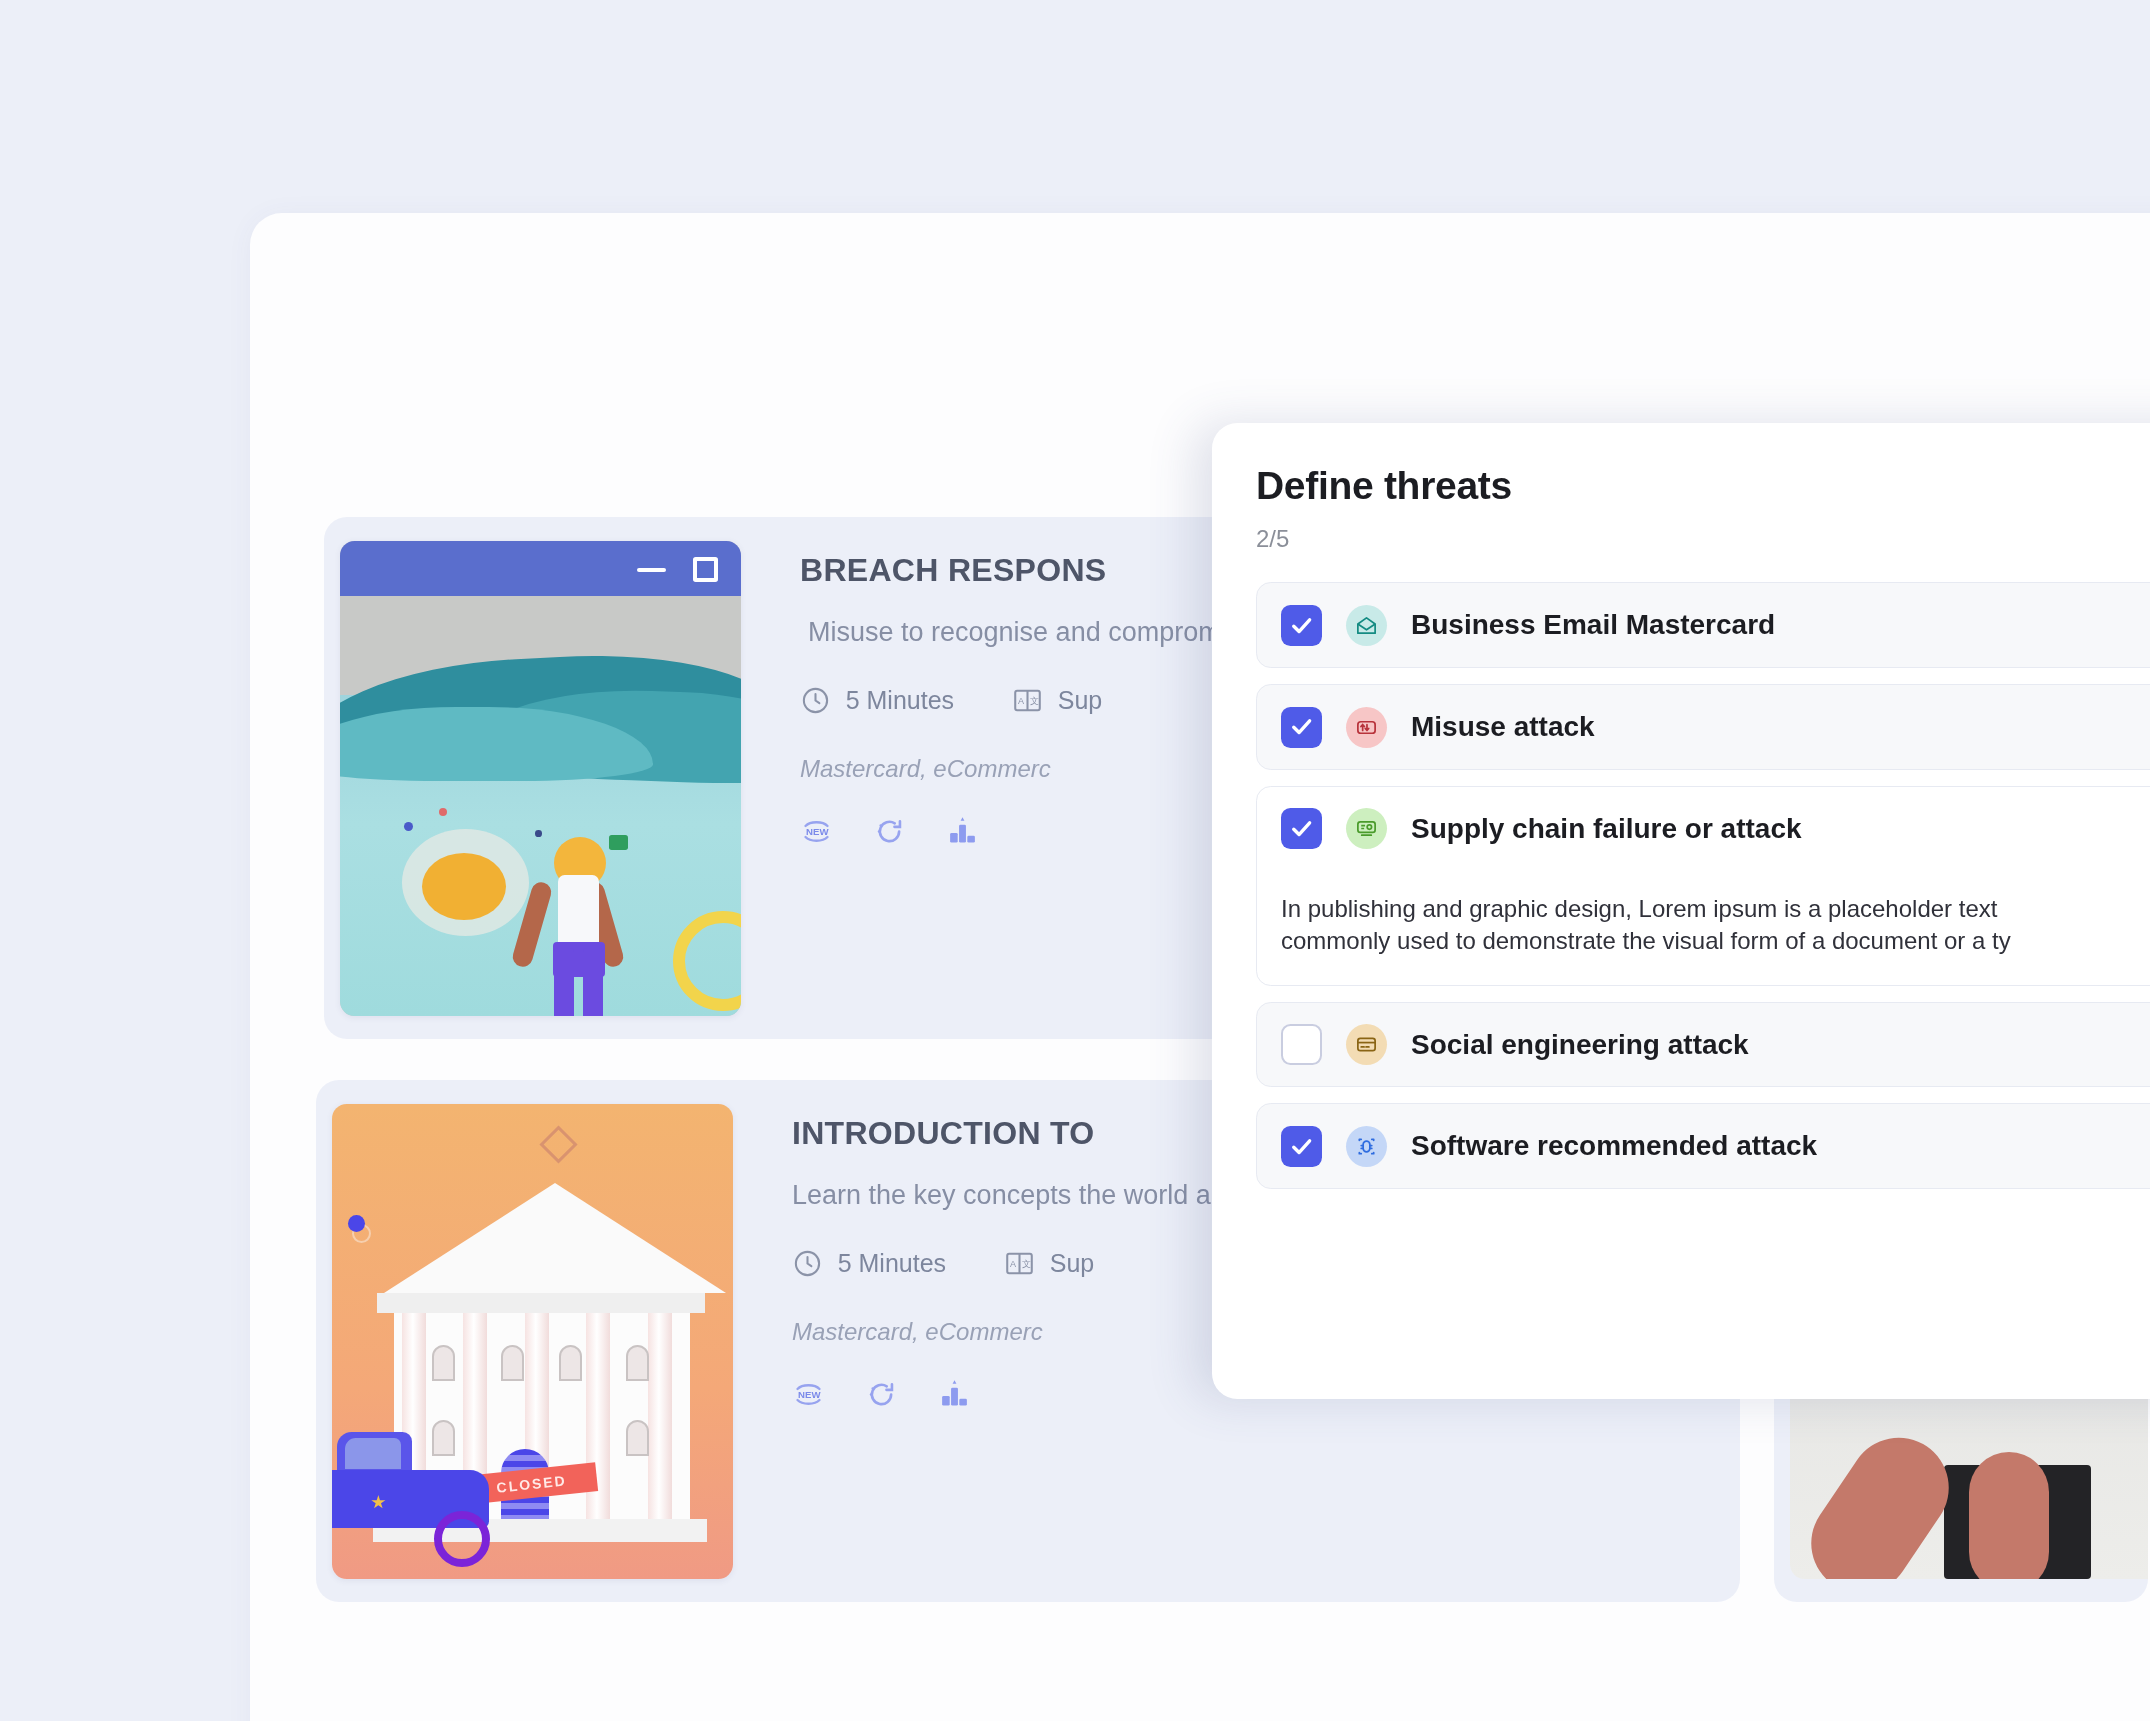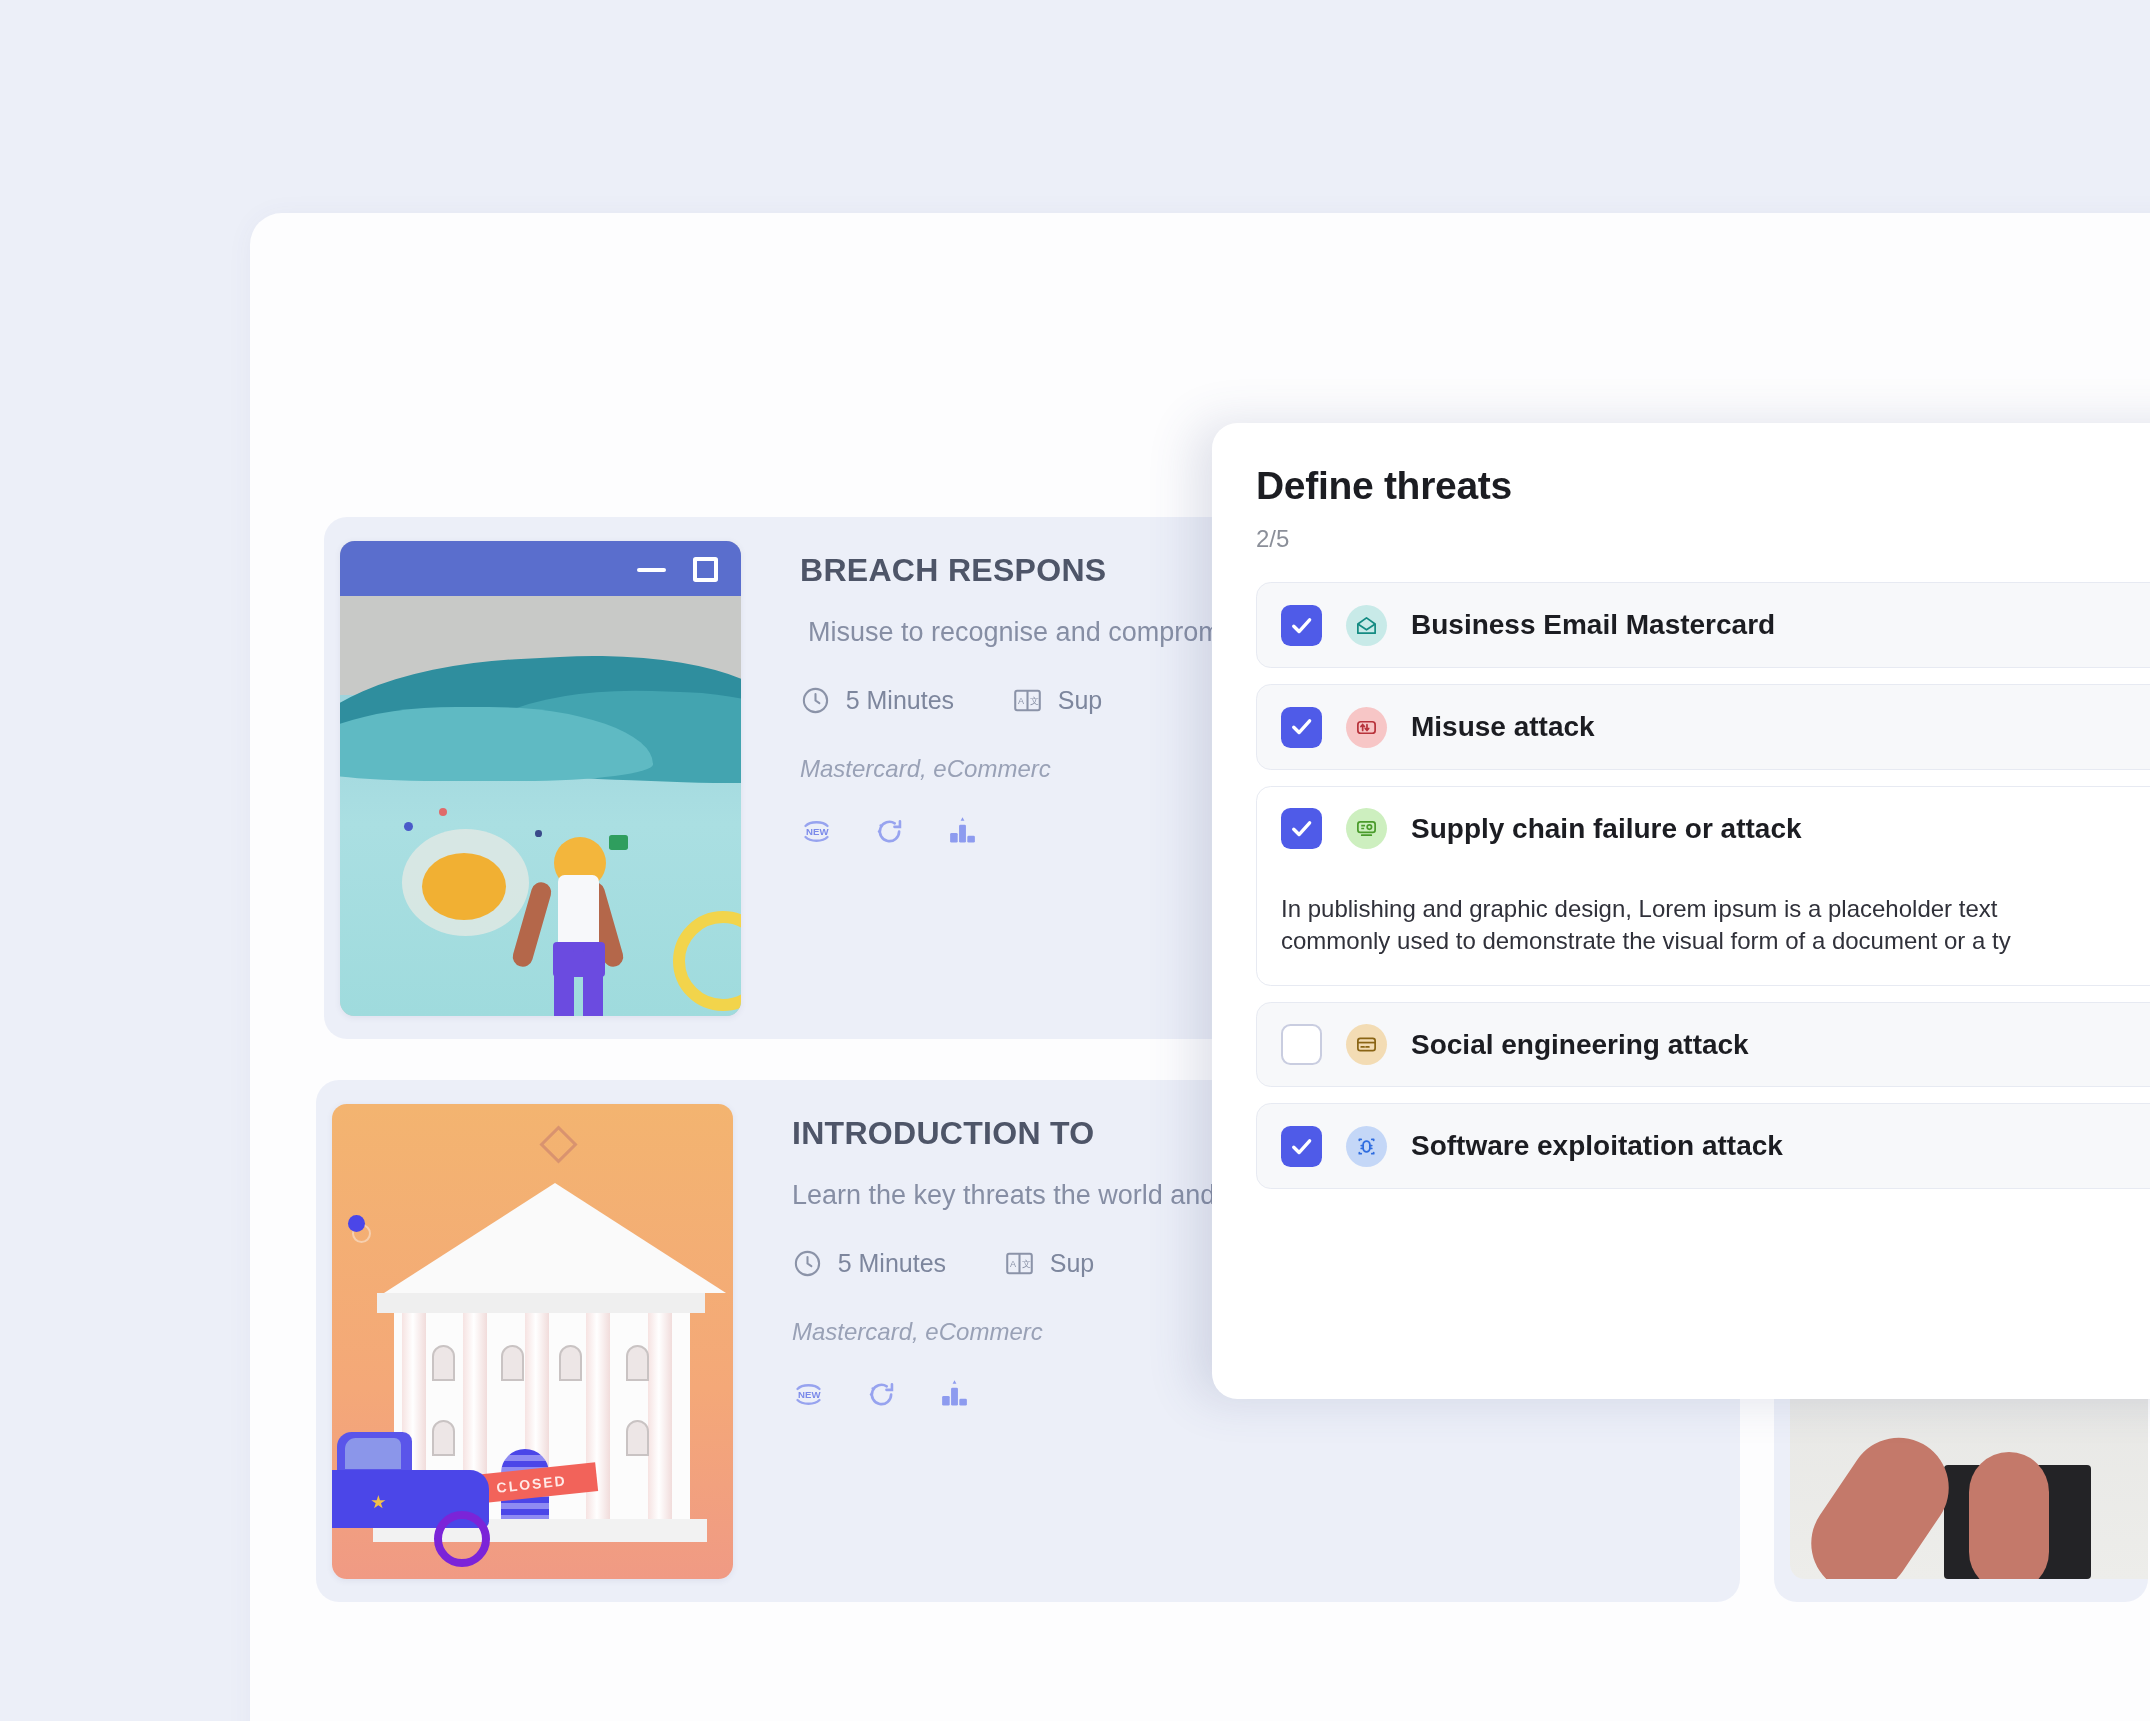--- a/index.html
+++ b/index.html
@@ -478,21 +478,21 @@
         <div class="car-cab"></div>
         <div class="car-win"></div>
         <div class="car-body"></div>
         <div class="car-star"></div>
         <div class="wheel"></div>
       </div>
 
       <div class="card-info">
         <div class="card-title">INTRODUCTION TO</div>
         <div class="card-desc">
-          <span>Learn the key threats</span>
+          <span>Learn the key concepts</span>
           <span>the world and how they</span>
         </div>
         <div class="card-meta">
           <div class="meta-item">
             <span>
               <svg class="icon-sm" viewBox="0 0 24 24" fill="none" stroke="#8b93a8" stroke-width="1.6">
                 <circle cx="12" cy="12" r="9"></circle>
                   <path d="M12 7v5l3 2" stroke-linecap="round"></path>
               </svg>
             </span>
@@ -626,21 +626,21 @@
             <path d="M4.5 12.5l5 5 10-11"></path>
           </svg>
       </div>
       <div class="badge" style="background:#c4d7f7">
         <svg viewBox="0 0 24 24" fill="none" stroke="#2f6de0" stroke-width="1.8" stroke-linecap="round" stroke-linejoin="round">
           <rect x="8.5" y="6.5" width="7" height="11" rx="3.5"></rect>
           <path d="M8.5 11h-2M17.5 11h-2M8.5 14h-2M17.5 14h-2"></path>
           <path d="M4.5 5.5v-1h2M19.5 5.5v-1h-2M4.5 18.5v1h2M19.5 18.5v1h-2"></path>
         </svg>
       </div>
-      <div class="threat-label">Software exploitation attack</div>
+      <div class="threat-label">Software recommended attack</div>
     </div>
 
   </div>
 
   <div class="modal-footer">
     
   </div>
 </div>
 
 

